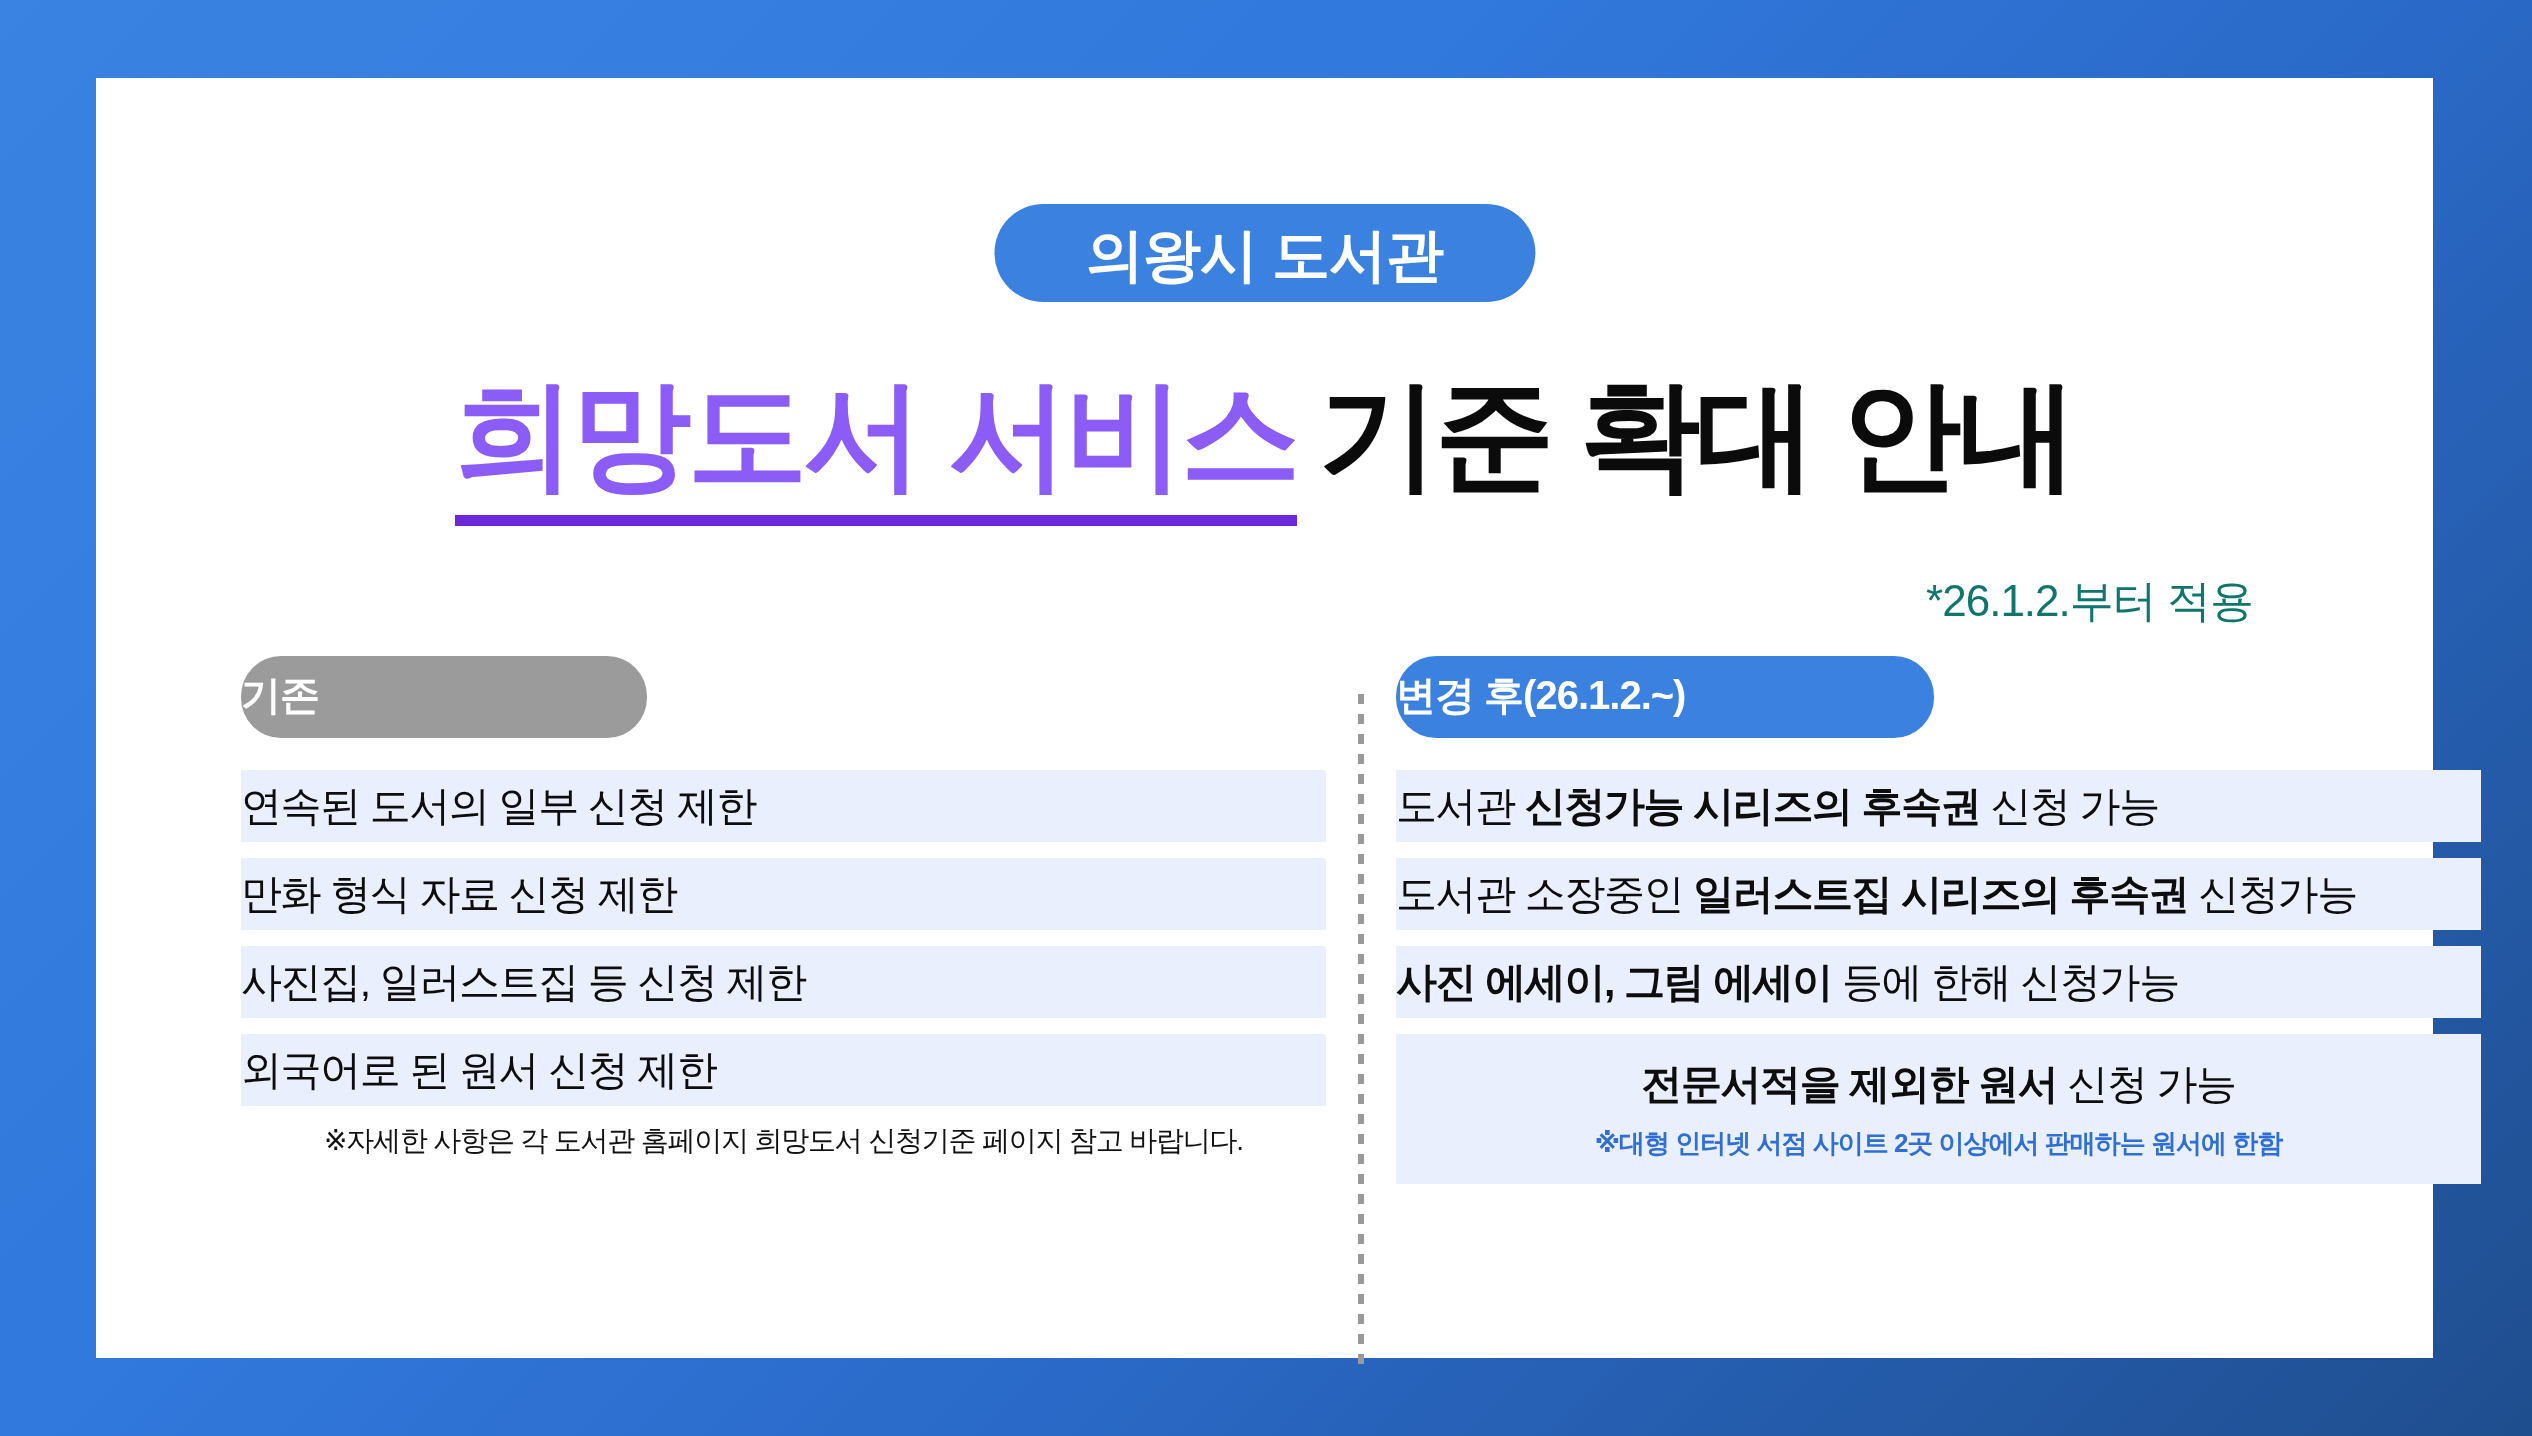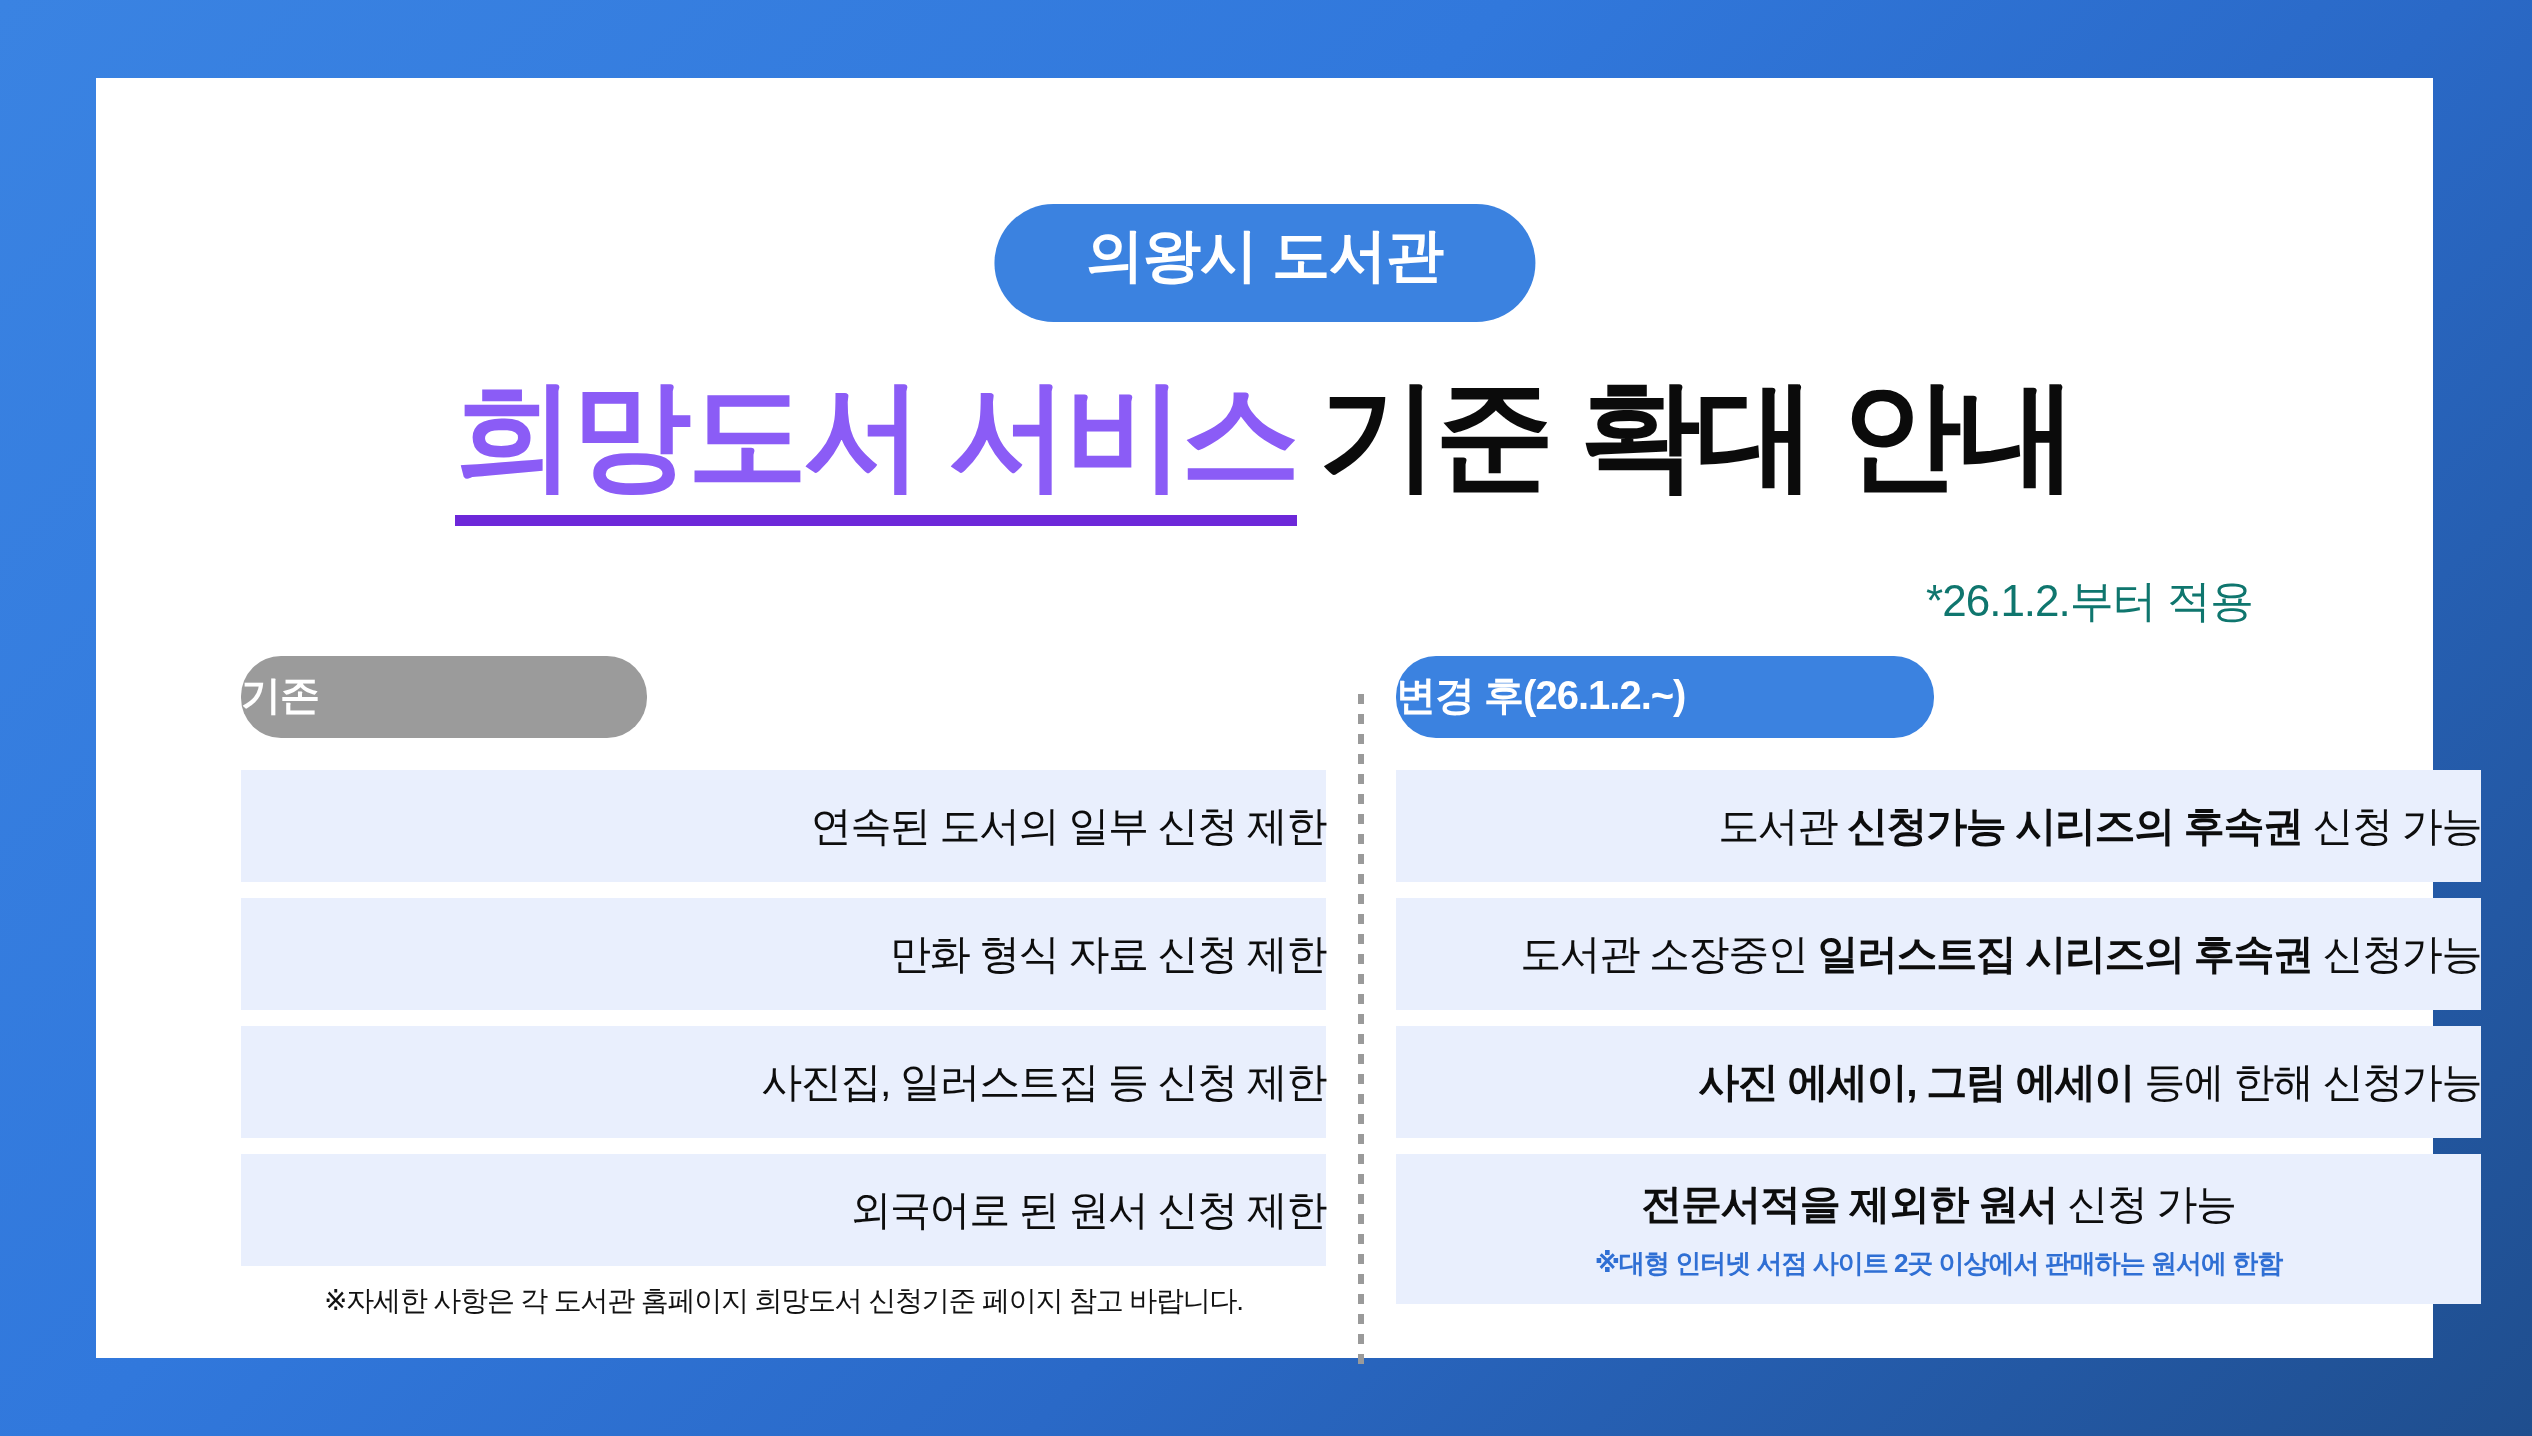--- a/index.html
+++ b/index.html
@@ -31,21 +31,21 @@
 
   
   .badge-top {
     position: absolute;
     left: 50%;
     transform: translateX(-50%);
     top: 126px;
     background: #3b82e0;
     color: #ffffff;
     border-radius: 60px;
-    padding: 22px 92px 38px;
+    padding: 22px 92px 18px;
     font-size: 58px;
     font-weight: bold;
     letter-spacing: -1px;
     line-height: 1;
     white-space: nowrap;
   }
   .title-row {
     position: absolute;
     top: 296px;
     left: 0;
@@ -117,25 +117,25 @@
     letter-spacing: -1px;
     line-height: 1;
     padding: 19px 0 23px;
     white-space: nowrap;
   }
   .pill-old { background: #9b9b9b; width: 406px; }
   .pill-new { background: #3b82e0; width: 538px; }
 
   .row {
     background: #e9effd;
-    height: 112px;
+    height: 72px;
     margin-bottom: 16px;
     display: flex;
     align-items: center;
-    justify-content: flex-end;
+    justify-content: flex-start;
     text-align: center;
     font-size: 41px;
     color: #0d0d0d;
     letter-spacing: -1.4px;
     white-space: nowrap;
   }
   .row.tall {
     height: 150px;
     flex-direction: column;
     justify-content: center;

